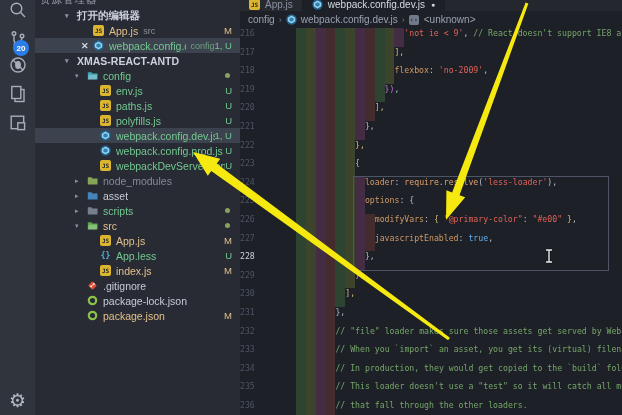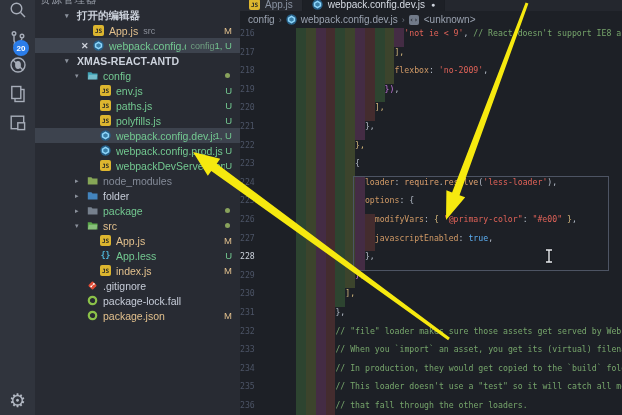--- a/index.html
+++ b/index.html
@@ -210,30 +210,30 @@
           </span>
           <span class="lbl" style="color:#848b98">node_modules</span>
         </div>
         <div class="srow" style="padding-left: 40px;">
           <span class="chev">▸</span>
           <span class="icwrap">
             <svg class="fsvg" viewBox="0 0 11 11">
               <path d="M0.8 2.2 h3.6 l1.1 1.3 h5 v6 H0.8 z" fill="#4384bd"></path>
             </svg>
           </span>
-          <span class="lbl" style="color:#c6ccd8">folder</span>
+          <span class="lbl" style="color:#c6ccd8">asset</span>
         </div>
         <div class="srow" style="padding-left: 40px;">
           <span class="chev">▸</span>
           <span class="icwrap">
             <svg class="fsvg" viewBox="0 0 11 11">
               <path d="M0.8 2.2 h3.6 l1.1 1.3 h5 v6 H0.8 z" fill="#76808d"></path>
             </svg>
           </span>
-          <span class="lbl" style="color:#73c991">package</span>
+          <span class="lbl" style="color:#73c991">scripts</span>
           <span class="dot" style="background:#88a25c"></span>
         </div>
         <div class="srow" style="padding-left: 40px;">
           <span class="chev">▾</span>
           <span class="icwrap">
             <svg class="fsvg" viewBox="0 0 11 11">
               <path d="M0.8 2.2 h3.6 l1.1 1.3 h5 v6 H0.8 z" fill="#5aa749"></path>
               <path d="M1.8 4.8 h8.7 l-1.1 4.7 H0.8 z" fill="#ffffff" opacity="0.28"></path>
             </svg>
           </span>
@@ -276,21 +276,21 @@
           </span>
           <span class="lbl" style="color:#c6ccd8">.gitignore</span>
         </div>
         <div class="srow" style="padding-left: 40px;">
           <span class="chev"></span>
           <span class="icwrap">
             <svg class="fsvg" viewBox="0 0 11 11">
               <circle cx="5.5" cy="5.5" r="3.7" fill="none" stroke="#8bc149" stroke-width="2.2"></circle>
             </svg>
           </span>
-          <span class="lbl" style="color:#c6ccd8">package-lock.fall</span>
+          <span class="lbl" style="color:#c6ccd8">package-lock.json</span>
         </div>
         <div class="srow" style="padding-left: 40px;">
           <span class="chev"></span>
           <span class="icwrap">
             <svg class="fsvg" viewBox="0 0 11 11">
               <circle cx="5.5" cy="5.5" r="3.7" fill="none" stroke="#8bc149" stroke-width="2.2"></circle>
             </svg>
           </span>
           <span class="lbl" style="color:#e2c08d">package.json</span>
           <span class="badge" style="color:#e2c08d">M</span>

